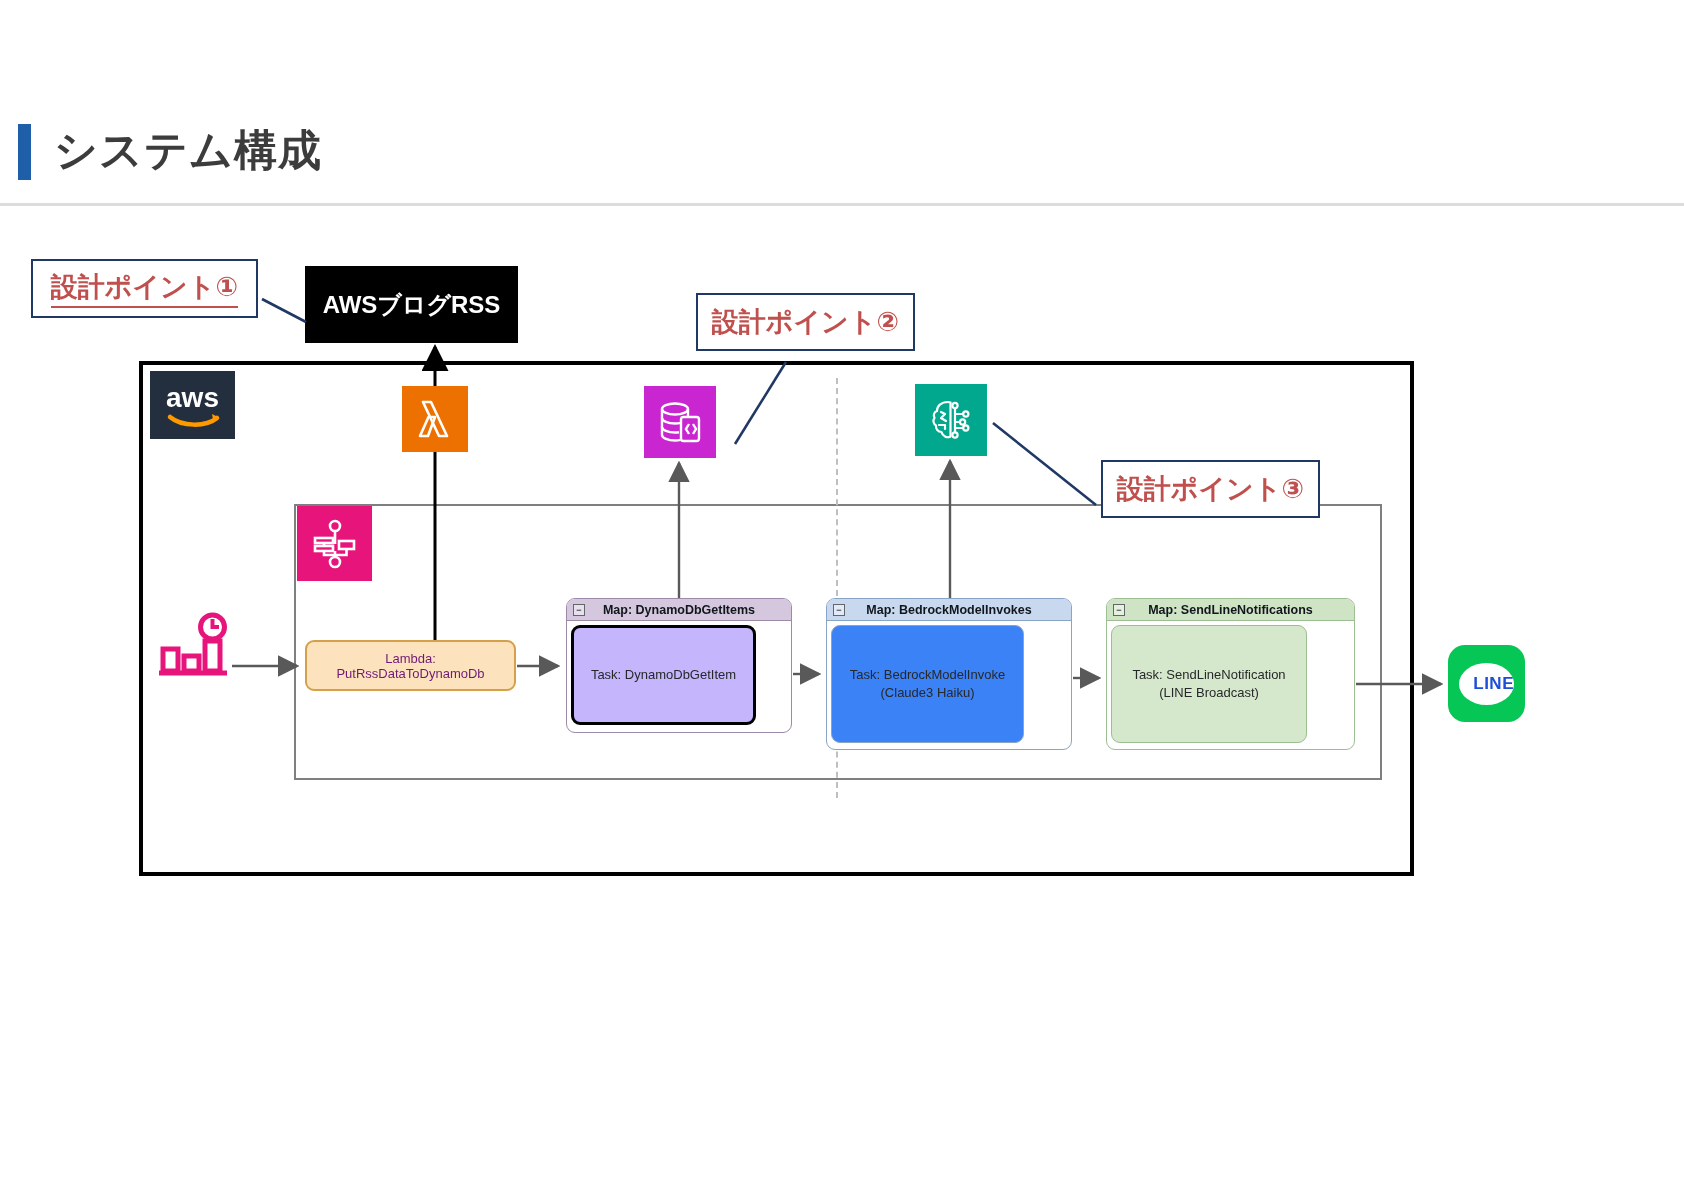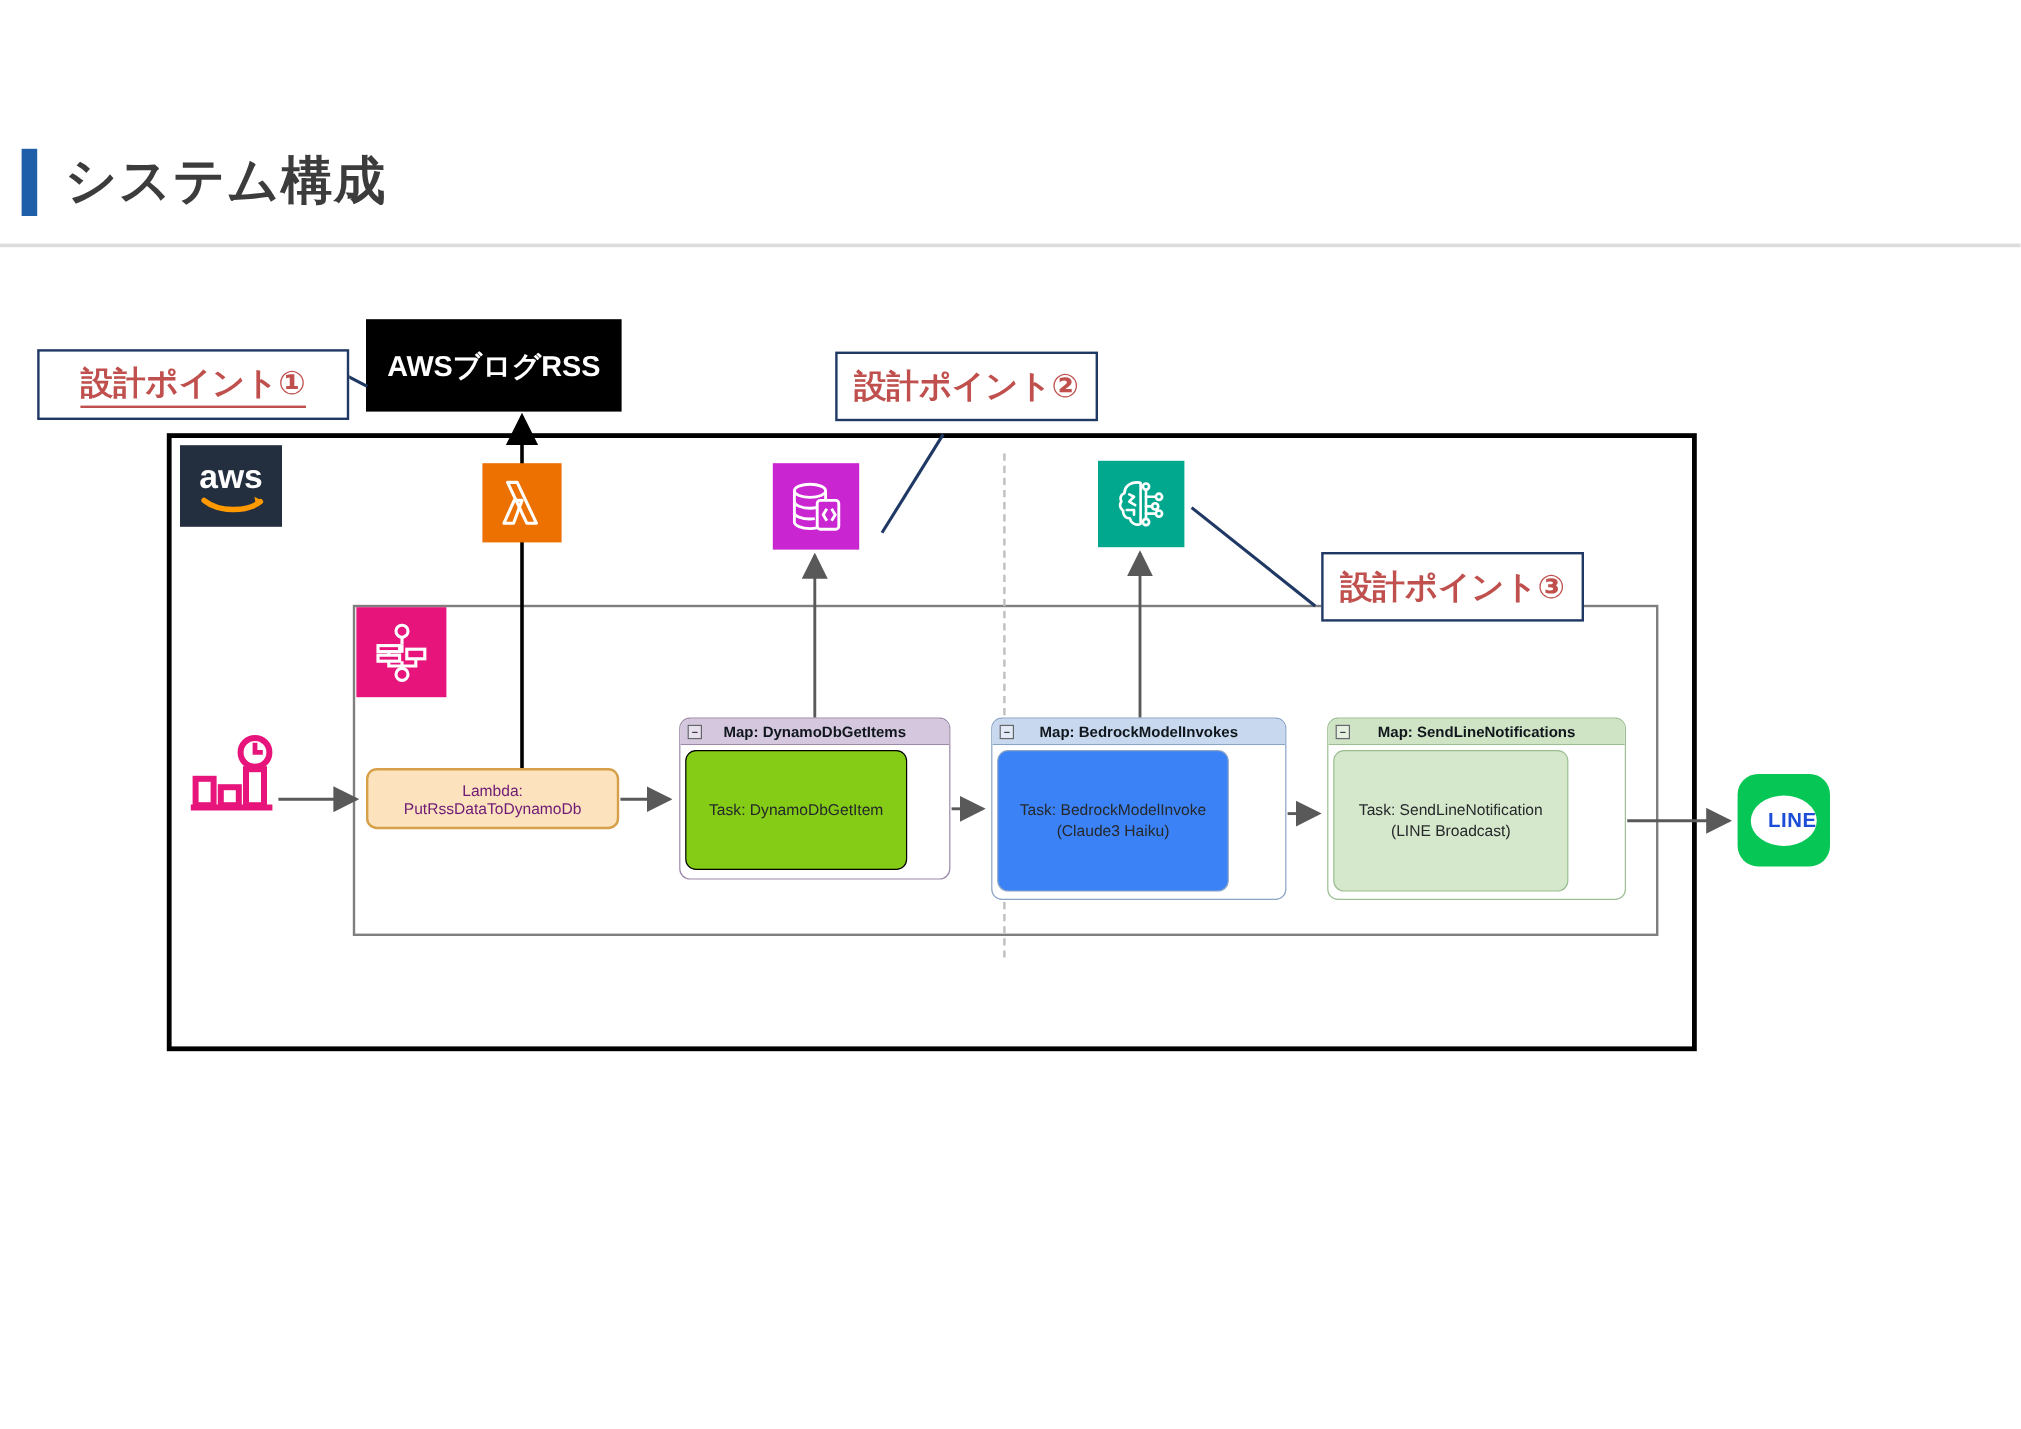--- a/index.html
+++ b/index.html
@@ -52,21 +52,21 @@
     background: #ffffff;
     color: #C0504D;
     font-size: 27px;
     font-weight: bold;
     display: flex;
     align-items: center;
     justify-content: center;
     white-space: nowrap;
     z-index: 40;
   }
-  #callout-1 { left: 31px;   top: 259px; width: 260px; height: 59px; margin-top: 32px; }
+  #callout-1 { left: 31px;   top: 259px; width: 227px; height: 59px; }
   #callout-2 { left: 696px;  top: 293px; width: 219px; height: 58px; }
   #callout-3 { left: 1101px; top: 460px; width: 219px; height: 58px; }
 
   .callout-underline {
     border-bottom: 2px solid #C0504D;
     padding-bottom: 1px;
   }
 
   
   #aws-blog-rss {
@@ -212,22 +212,22 @@
   
   #map-dynamodb {
     left: 566px; top: 598px;
     width: 226px; height: 135px;
     background: #ffffff;
     border: 1px solid #9C8AA8;
   }
   #map-dynamodb .map-header { background: #D5C8DE; border-bottom: 1px solid #9C8AA8; }
   #map-dynamodb .map-task {
     width: 185px; height: 100px;
-    background: #84cc16;
-    border: 1px solid #000000;
+    background: #c4b5fd;
+    border: 3px solid #000000;
   }
 
   
   #map-bedrock {
     left: 826px; top: 598px;
     width: 246px; height: 152px;
     background: #ffffff;
     border: 1px solid #8AA4C6;
   }
   #map-bedrock .map-header { background: #C8D9EF; border-bottom: 1px solid #8AA4C6; }

